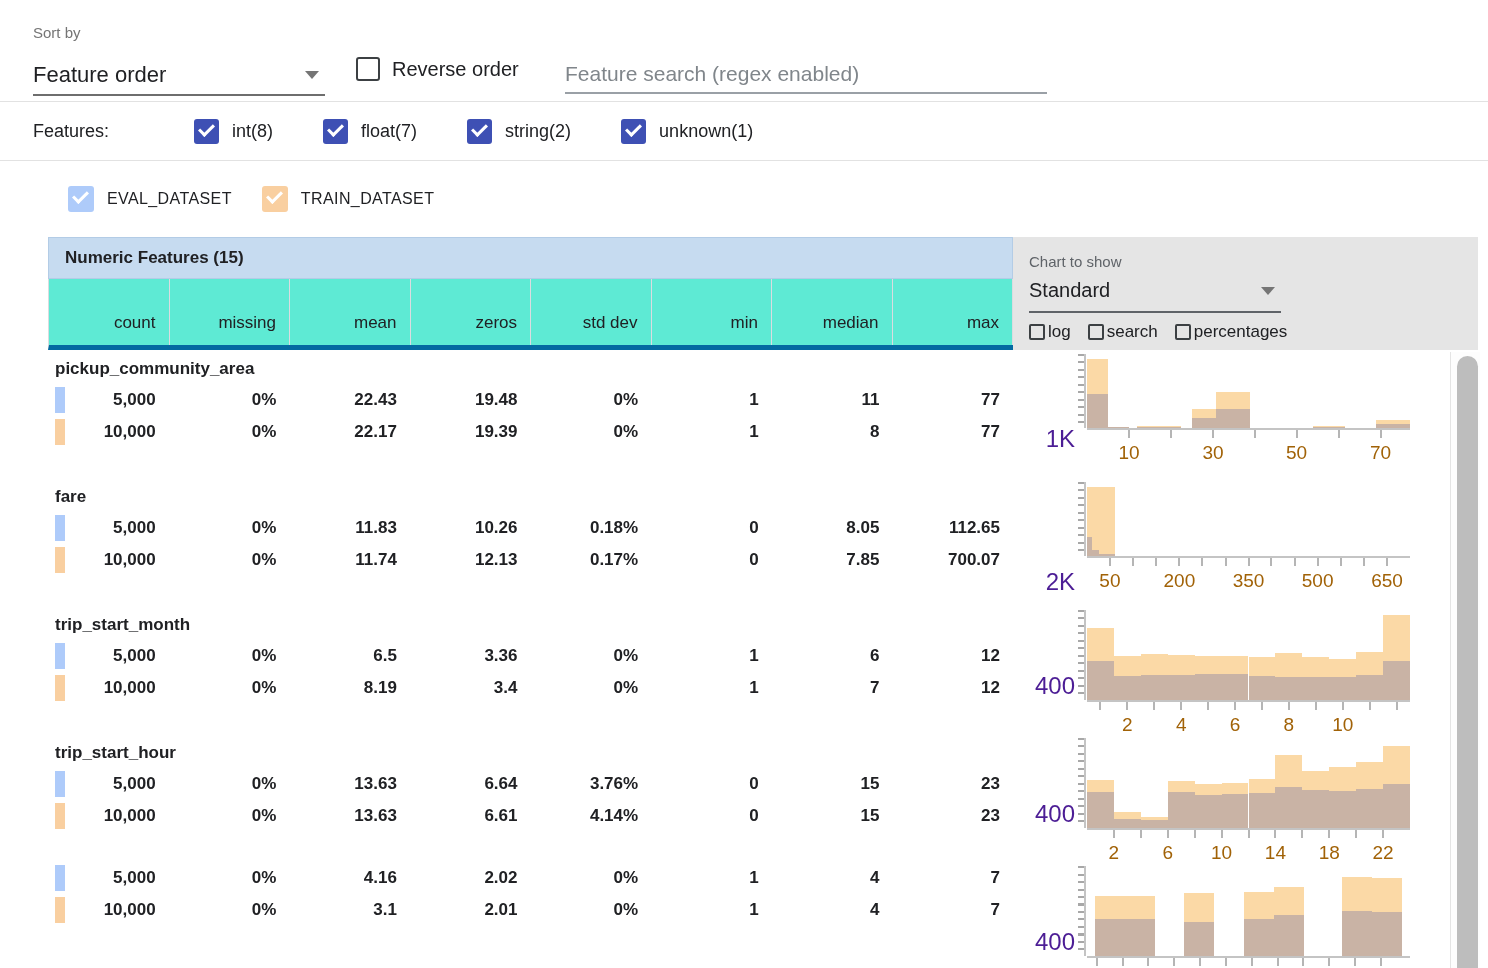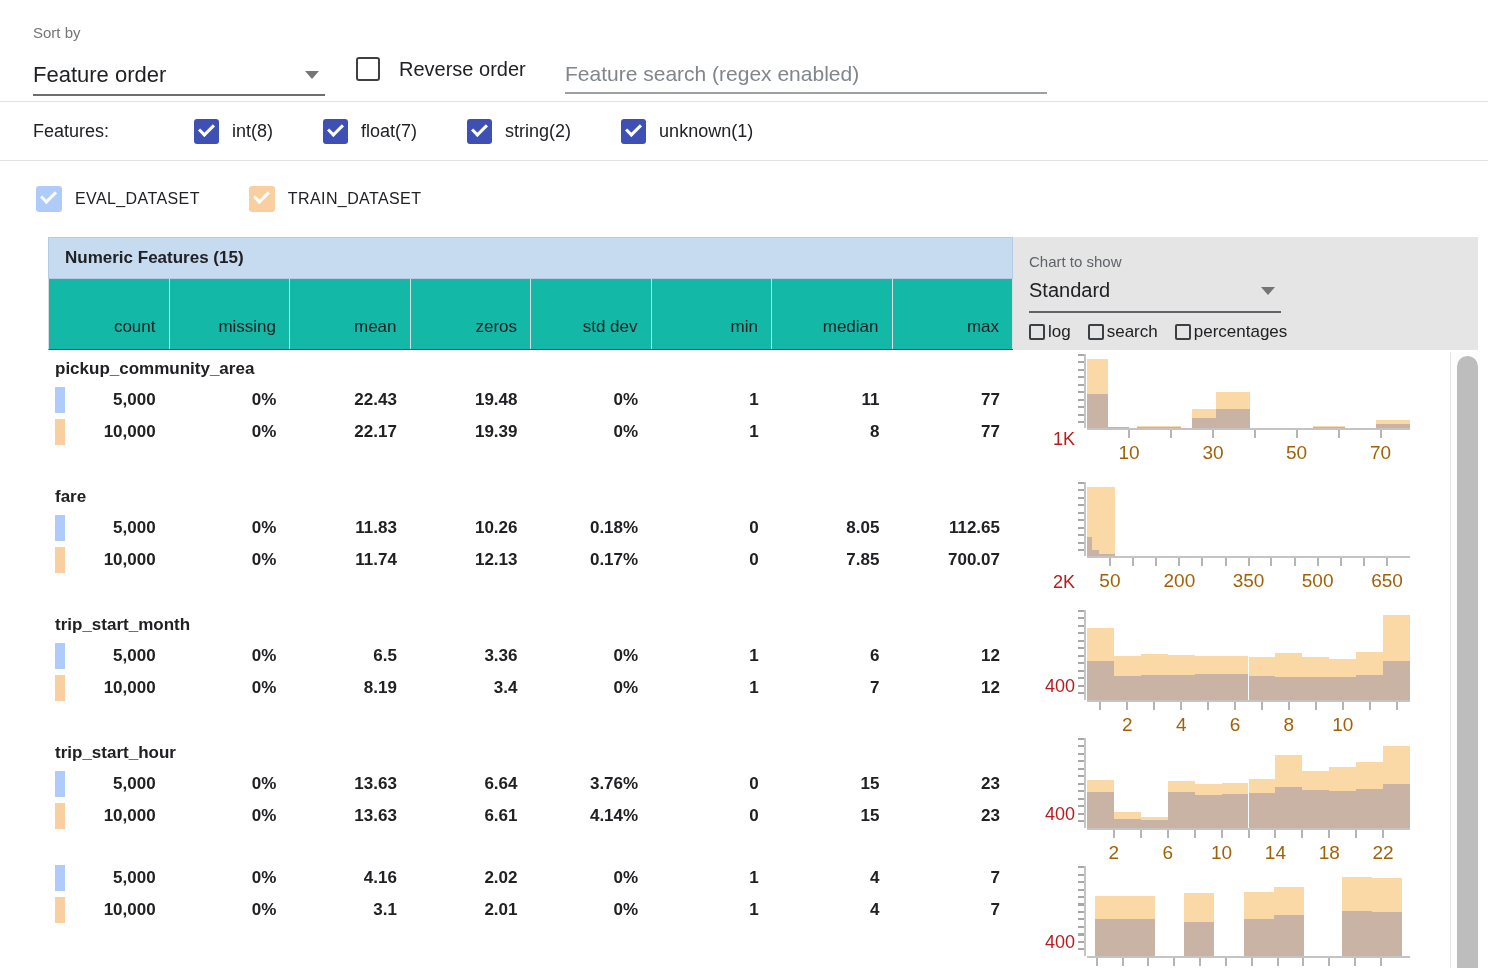--- a/index.html
+++ b/index.html
@@ -7,49 +7,49 @@
     font-family:"Liberation Sans", sans-serif; color:#202124; }
 
   
   .topbar { position:relative; height:102px; border-bottom:1px solid #e2e2e2; }
   .sort-label { position:absolute; left:33px; top:24px; font-size:15px; color:#757575; }
   .sort-select { position:absolute; left:33px; top:56px; width:292px; height:40px;
     border-bottom:2px solid #6e6e6e; font-size:22px; display:flex; align-items:center;
     justify-content:space-between; cursor:pointer; }
   .caret { width:0; height:0; border-left:7px solid transparent; border-right:7px solid transparent;
     border-top:8px solid #757575; margin-right:6px; }
-  .reverse-wrap { position:absolute; left:356px; top:57px; display:flex; align-items:center; gap:19px;
+  .reverse-wrap { position:absolute; left:356px; top:57px; display:flex; align-items:center; gap:12px;
     font-size:20px; cursor:pointer; }
   .cb-plain { width:24px; height:24px; border:2px solid #3c4043; border-radius:3px; background:#fff; }
   .search-field { position:absolute; left:565px; top:56px; width:482px; height:38px;
     border:none; border-bottom:2px solid #9aa0a6; font-size:21px; color:#5f6368;
     font-family:"Liberation Sans",sans-serif; outline:none; background:transparent; }
   .search-field::placeholder { color:#80868b; }
 
   
   .filterbar { height:59px; border-bottom:1px solid #e2e2e2; display:flex; align-items:center;
     padding-left:33px; font-size:18px; }
   .filterbar .bar-label { margin-right:85px; }
   .chk-item { display:flex; align-items:center; gap:13px; margin-right:50px; cursor:pointer; }
   .cb { position:relative; width:25px; height:25px; border-radius:3px; flex:0 0 auto; }
   .cb.checked::after { content:""; position:absolute; left:5px; top:5px; width:12px; height:6px;
     border-left:3px solid #fff; border-bottom:3px solid #fff; transform:rotate(-45deg); }
 
   
-  .datasetbar { height:76px; display:flex; align-items:center; padding-left:36px;gap:19px; }
+  .datasetbar { height:76px; display:flex; align-items:center; padding-left:68px; }
   .datasetbar .chk-item { margin-right:30px; letter-spacing:.4px; }
   .datasetbar .cb { width:26px; height:26px; }
 
   
   .main { display:flex; padding-left:48px; }
   .left-table { width:965px; flex:0 0 965px; }
   .table-title { height:42px; background:#c6dbf0; border:1px solid #b3cce6; display:flex;
     align-items:center; padding-left:16px; font-size:17px; font-weight:bold; }
-  .col-headers { height:71px; background:#14b8a6; display:flex;
-    border-left:1px solid #dadce0; border-bottom:1px solid #0369a1; }
+  .col-headers { height:71px; background:#5eead4; display:flex;
+    border-left:1px solid #dadce0; border-bottom:5px solid #0369a1; }
   .col-header { flex:1; display:flex; align-items:flex-end; justify-content:flex-end;
     padding:0 13px 12px 0; font-size:17px; border-right:1px solid #dadce0; }
   .feature-group { height:128px; }
   .feature-name { height:34px; line-height:38px; font-weight:bold; font-size:17px; padding-left:7px; }
   .data-row { height:32px; display:flex; position:relative; }
   .swatch { position:absolute; left:7px; top:3px; width:10px; height:26px; }
   .cell { flex:1; display:flex; align-items:center; justify-content:flex-end;
     padding-right:13px; font-size:17px; font-weight:bold; }
 
   
@@ -60,21 +60,21 @@
     padding:9px 0 9px 0; display:flex; align-items:center; justify-content:space-between;
     cursor:pointer; margin-bottom:9px; }
   .toggles { display:flex; align-items:center; gap:17px; font-size:17px; }
   .toggle { display:flex; align-items:center; gap:3px; cursor:pointer; }
   .cb-small { width:16px; height:16px; border:2px solid #3c4043; border-radius:2px; background:transparent; }
 
   
   .chart { height:128px; position:relative; padding:6px 0 0 0; }
   .chart-row { display:flex; height:100%; }
   .ylab { width:74px; position:relative; flex:0 0 74px; }
-  .ylab-text { position:absolute; right:12px; transform:translateY(50%); font-size:18px; color:#b91c1c; }
+  .ylab-text { position:absolute; right:12px; transform:translateY(50%); font-size:24px; color:#4c1d95; }
   .plot { position:relative; width:323px; flex:0 0 323px; height:74px;
     border-bottom:2px solid #c4c4c4; }
   .plot.tall { height:90px; }
   .ruler { position:absolute; left:-10px; top:-2px; bottom:0; width:9px; border-right:2px solid #c4c4c4;
     background:repeating-linear-gradient(to bottom, #a8a8a8 0 2px, transparent 2px 7.5px);
     background-size:6px 100%; background-repeat:no-repeat; background-position:right top; }
   .bar { position:absolute; bottom:0; }
   .bar.train { background:#fbd9a6; }
   .bar.eval { background:#c9b3a5; }
   .xtick { position:absolute; top:calc(100% + 2px); width:2px; height:8px; background:#b5b5b5;

